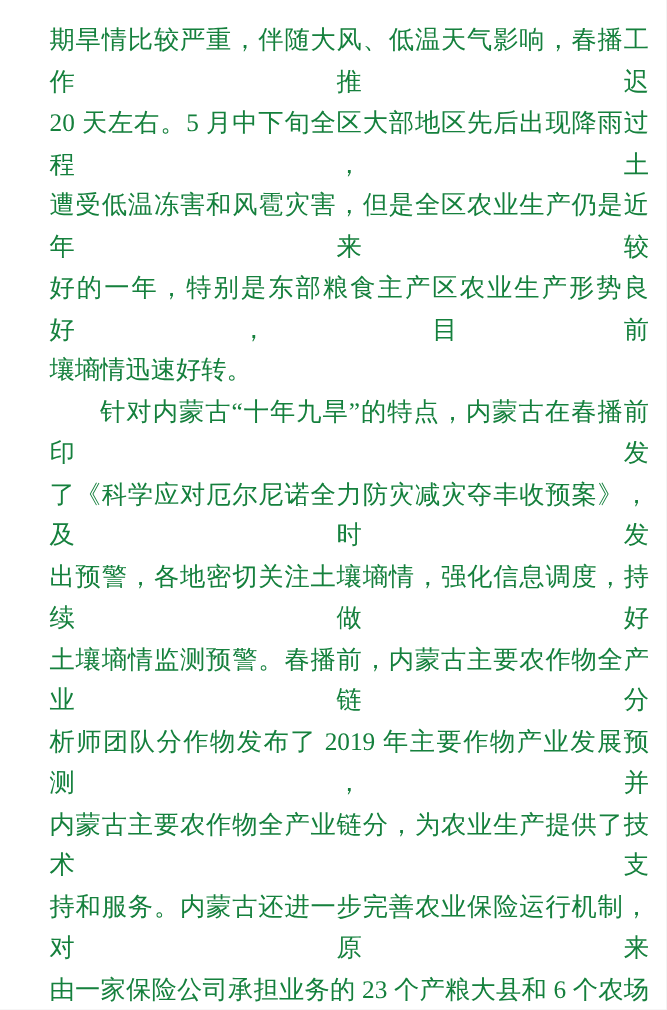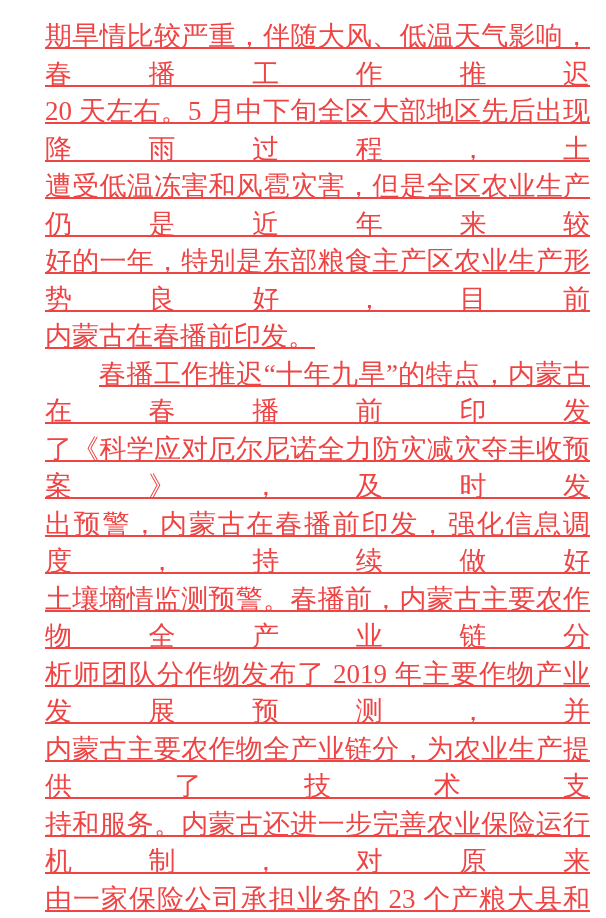--- a/index.html
+++ b/index.html
@@ -13,52 +13,51 @@
     height: 918px;
     margin: 0 auto;
     background: #ffffff;
     box-sizing: border-box;
     padding: 18px 16px 0 45px;
     overflow: hidden;
     font-family: "Liberation Serif", "DejaVu Serif", serif;
     color: #333333;
   }
   .body-text .line {
-    font-size: 27px;
+    font-size: 23px;
     line-height: 37.5px;
     text-align: justify;
     text-align-last: justify;
     white-space: normal;
-    color: #ef4444;
-    text-decoration: underline;
+    color: #15803d;
   }
   .body-text .line.para-end {
     text-align-last: left;
   }
   .body-text .line.indent {
     text-indent: 2em;
   }
 </style>
 </head>
 <body>
 
 <div class="page">
 
   <div class="body-text">
     <div class="line">期旱情比较严重，伴随大风、低温天气影响，春播工作推迟</div>
     <div class="line">20 天左右。5 月中下旬全区大部地区先后出现降雨过程，土</div>
     <div class="line">遭受低温冻害和风雹灾害，但是全区农业生产仍是近年来较</div>
     <div class="line">好的一年，特别是东部粮食主产区农业生产形势良好，目前</div>
-    <div class="line para-end">内蒙古在春播前印发。</div>
+    <div class="line para-end">壤墒情迅速好转。</div>
   </div>
 
   <div class="body-text">
-    <div class="line indent">春播工作推迟“十年九旱”的特点，内蒙古在春播前印发</div>
+    <div class="line indent">针对内蒙古“十年九旱”的特点，内蒙古在春播前印发</div>
     <div class="line">了《科学应对厄尔尼诺全力防灾减灾夺丰收预案》，及时发</div>
-    <div class="line">出预警，内蒙古在春播前印发，强化信息调度，持续做好</div>
+    <div class="line">出预警，各地密切关注土壤墒情，强化信息调度，持续做好</div>
     <div class="line">土壤墒情监测预警。春播前，内蒙古主要农作物全产业链分</div>
     <div class="line">析师团队分作物发布了 2019 年主要作物产业发展预测，并</div>
     <div class="line">内蒙古主要农作物全产业链分，为农业生产提供了技术支</div>
     <div class="line">持和服务。内蒙古还进一步完善农业保险运行机制，对原来</div>
     <div class="line">由一家保险公司承担业务的 23 个产粮大县和 6 个农场管理</div>
 
   </div>
 
 </div>
 

